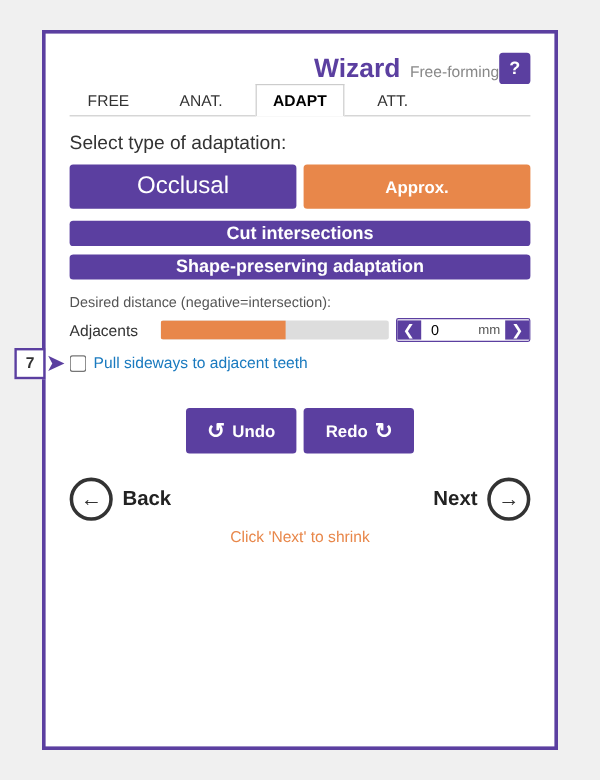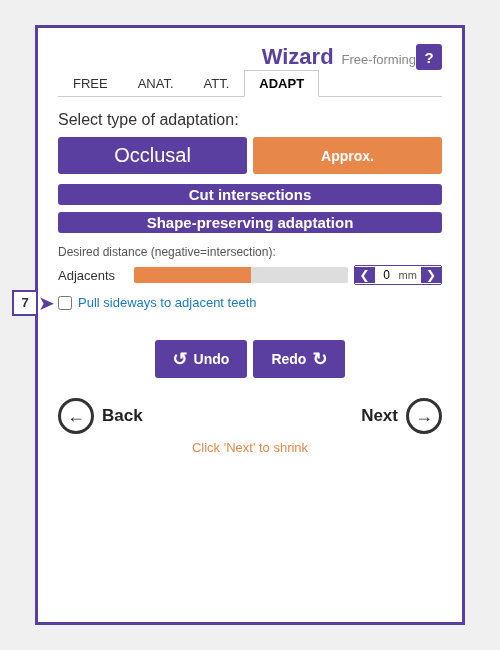--- a/index.html
+++ b/index.html
@@ -49,21 +49,21 @@
       border-radius: 3px;
       font-size: 15px;
       font-weight: bold;
       cursor: pointer;
       display: flex;
       align-items: center;
       justify-content: center;
     }
     .tabs {
       display: flex;
-      gap: 0;
+      gap: 12px;
       border-bottom: 1px solid #ccc;
       margin-bottom: 14px;
     }
     .tab {
       padding: 5px 14px;
       font-size: 13px;
       color: #333;
       cursor: pointer;
       border: 1px solid transparent;
       border-bottom: none;
@@ -180,20 +180,21 @@
     .dist-val {
       font-size: 12px;
       padding: 2px 4px;
       min-width: 20px;
       text-align: center;
     }
     .dist-unit {
       font-size: 11px;
       color: #555;
       padding: 2px 2px 2px 0;
+      margin-left: 24px;
     }
     .checkbox-row {
       display: flex;
       align-items: center;
       gap: 6px;
       margin-bottom: 10px;
     }
     .checkbox-row input[type=checkbox] {
       width: 14px;
       height: 14px;
@@ -290,22 +291,22 @@
       <span class="wizard-title">Wizard</span>
       <span class="wizard-subtitle">Free-forming</span>
     </div>
     <button class="help-btn">?</button>
   </div>
 
   
   <div class="tabs">
     <button class="tab">FREE</button>
     <button class="tab">ANAT.</button>
+    <button class="tab active">ADAPT</button>
     <button class="tab">ATT.</button>
-    <button class="tab active">ADAPT</button>
   </div>
 
   
   <div class="section-label">Select type of adaptation:</div>
   <div class="adaptation-btns">
     <button class="btn-occlusal">Occlusal</button>
     <button class="btn-approx">Approx.</button>
   </div>
 
   <button class="btn-cut">Cut intersections</button>

